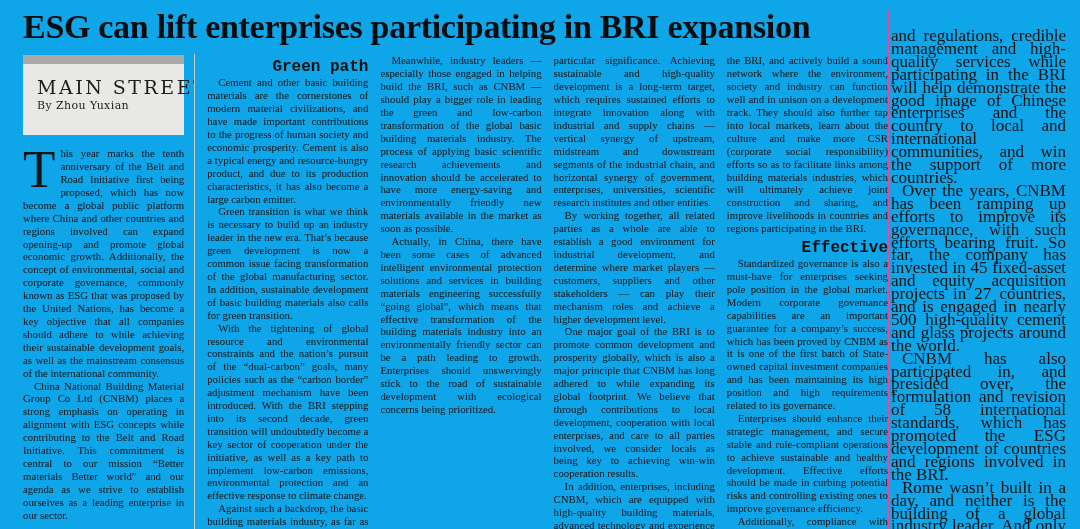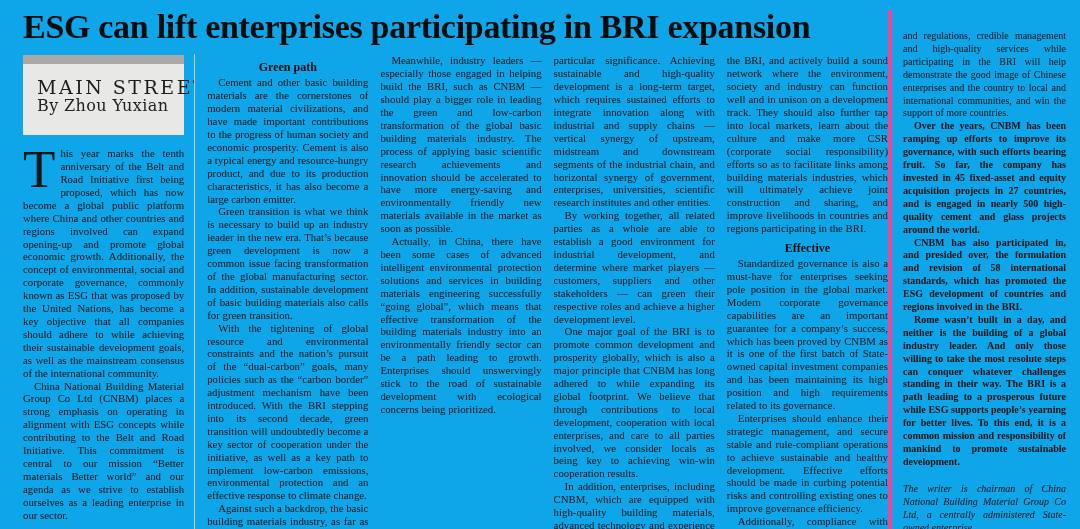--- a/index.html
+++ b/index.html
@@ -31,56 +31,56 @@
   .col {
     flex: 1 1 0; min-width: 0;
     font-size: 10.8px; line-height: 12.9px;
     text-align: justify;
     overflow: hidden;
   }
   .col-first { padding-right: 10px; border-right: 1px solid #c9c9c7; }
   .col p { margin: 0; }
   .col p.indent { text-indent: 11px; }
   .section-header {
-    font-family: Liberation Serif, serif;
-    font-weight: 700; font-size: 12px; line-height: 14px;
-    margin: 6px 0 2px 0; text-align: center;
+    font-family: Liberation Mono, monospace;
+    font-weight: 700; font-size: 16px; line-height: 14px;
+    margin: 6px 0 2px 0; text-align: right;
     color: #0e0e0e;
   }
   .opinion-box { margin: 1px 0 12px 0; background: #e8e8e6; }
   .opinion-box .bar { height: 9px; background: #a9a9a7; }
   .opinion-box .inner { padding: 17px 12px 22px 14px; }
   .opinion-title {
     font-family: "DejaVu Serif", serif;
     font-size: 19px; letter-spacing: 2.5px;
     color: #1d1d1b; white-space: nowrap;
   }
   .opinion-byline {
     font-family: "DejaVu Serif", serif;
-    font-size: 16px; letter-spacing: 0.4px;
+    font-size: 11px; letter-spacing: 0.4px;
     margin-top: 6px; color: #22221f;
   }
   .dropcap {
     float: left;
     font-family: "Liberation Serif", serif;
     font-size: 53px; line-height: 41px;
     padding: 2px 5px 0 0;
     font-weight: 400; color: #151515;
   }
   .right-col {
     flex: 0 0 178px;
-    border-left: 4px solid #ec4899;
+    border-left: 1px solid #ec4899;
     margin-top: 4px;
-    padding: 20px 0 0 11px;
-    font-size: 10px; line-height: 12.9px;
+    padding: 20px 0 0 2px;
+    font-size: 17px; line-height: 12.9px;
     text-align: justify;
     overflow: hidden;
   }
   .right-col p { margin: 0; }
-  .right-col p.indent { text-indent: 11px; font-weight: bold; }
+  .right-col p.indent { text-indent: 11px; }
   .bio { font-style: italic; }
   .bio-first { margin-top: 14px !important; }
 </style>
 </head>
 <body>
 
 <div class="page">
 
   <div class="left-zone">
     <h1 class="headline">ESG can lift enterprises participating in BRI expansion</h1>
@@ -108,21 +108,21 @@
       </div>
 
       <div class="col">
         <p class="indent">Meanwhile, industry leaders — especially those engaged in helping build the BRI, such as CNBM — should play a bigger role in leading the green and low-carbon transformation of the global basic building materials industry. The process of applying basic scientific research achievements and innovation should be accelerated to have more energy-saving and environmentally friendly new materials available in the market as soon as possible.</p>
         <p class="indent">Actually, in China, there have been some cases of advanced intelligent environmental protection solutions and services in building materials engineering successfully “going global”, which means that effective transformation of the building materials industry into an environmentally friendly sector can be a path leading to growth. Enterprises should unswervingly stick to the road of sustainable development with ecological concerns being prioritized.</p>
 
       </div>
 
       <div class="col">
         <p>particular significance. Achieving sustainable and high-quality development is a long-term target, which requires sustained efforts to integrate innovation along with industrial and supply chains — vertical synergy of upstream, midstream and downstream segments of the industrial chain, and horizontal synergy of government, enterprises, universities, scientific research institutes and other entities.</p>
-        <p class="indent">By working together, all related parties as a whole are able to establish a good environment for industrial development, and determine where market players — customers, suppliers and other stakeholders — can green their respective roles and achieve a higher development level.</p>
+        <p class="indent">By working together, all related parties as a whole are able to establish a good environment for industrial development, and determine where market players — customers, suppliers and other stakeholders — can play their mechanism roles and achieve a higher development level.</p>
         <p class="indent">One major goal of the BRI is to promote common development and prosperity globally, which is also a major principle that CNBM has long adhered to while expanding its global footprint. We believe that through contributions to local development, cooperation with local enterprises, and care to all parties involved, we consider locals as being key to achieving win-win cooperation results.</p>
         <p class="indent">In addition, enterprises, including CNBM, which are equipped with high-quality building materials, advanced technology and experience in global resource allocation, should pursue higher standards in building</p>
       </div>
 
       <div class="col">
         <p>the BRI, and actively build a sound network where the environment, society and industry can function well and in unison on a development track. They should also further tap into local markets, learn about the culture and make more CSR (corporate social responsibility) efforts so as to facilitate links among building materials industries, which will ultimately achieve joint construction and sharing, and improve livelihoods in countries and regions participating in the BRI.</p>
         <h2 class="section-header">Effective</h2>
         <p class="indent">Standardized governance is also a must-have for enterprises seeking pole position in the global market. Modern corporate governance capabilities are an important guarantee for a company’s success, which has been proved by CNBM as it is one of the first batch of State-owned capital investment companies and has been maintaining its high position and high requirements related to its governance.</p>
         <p class="indent">Enterprises should enhance their strategic management, and secure stable and rule-compliant operations to achieve sustainable and healthy development. Effective efforts should be made in curbing potential risks and controlling existing ones to improve governance efficiency.</p>
         <p class="indent">Additionally, compliance with laws</p>

